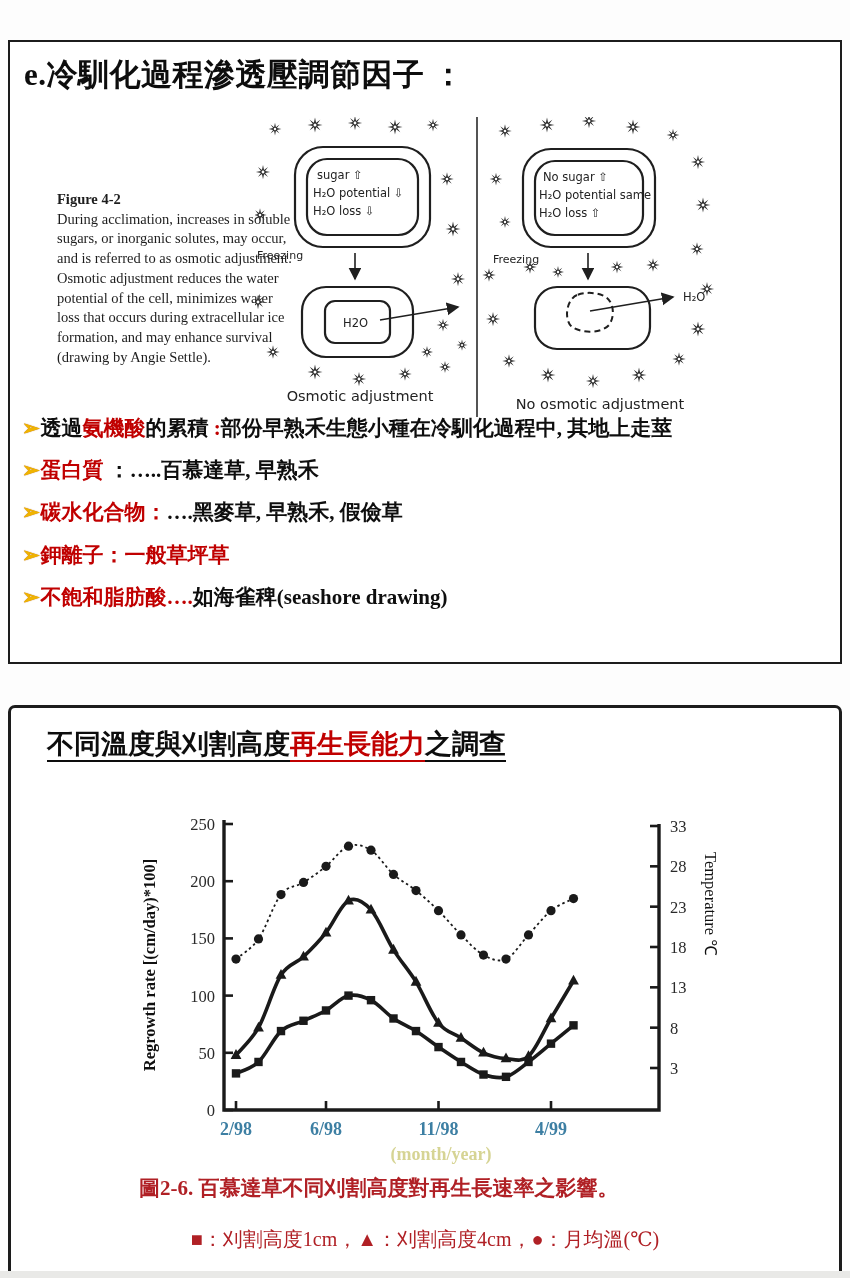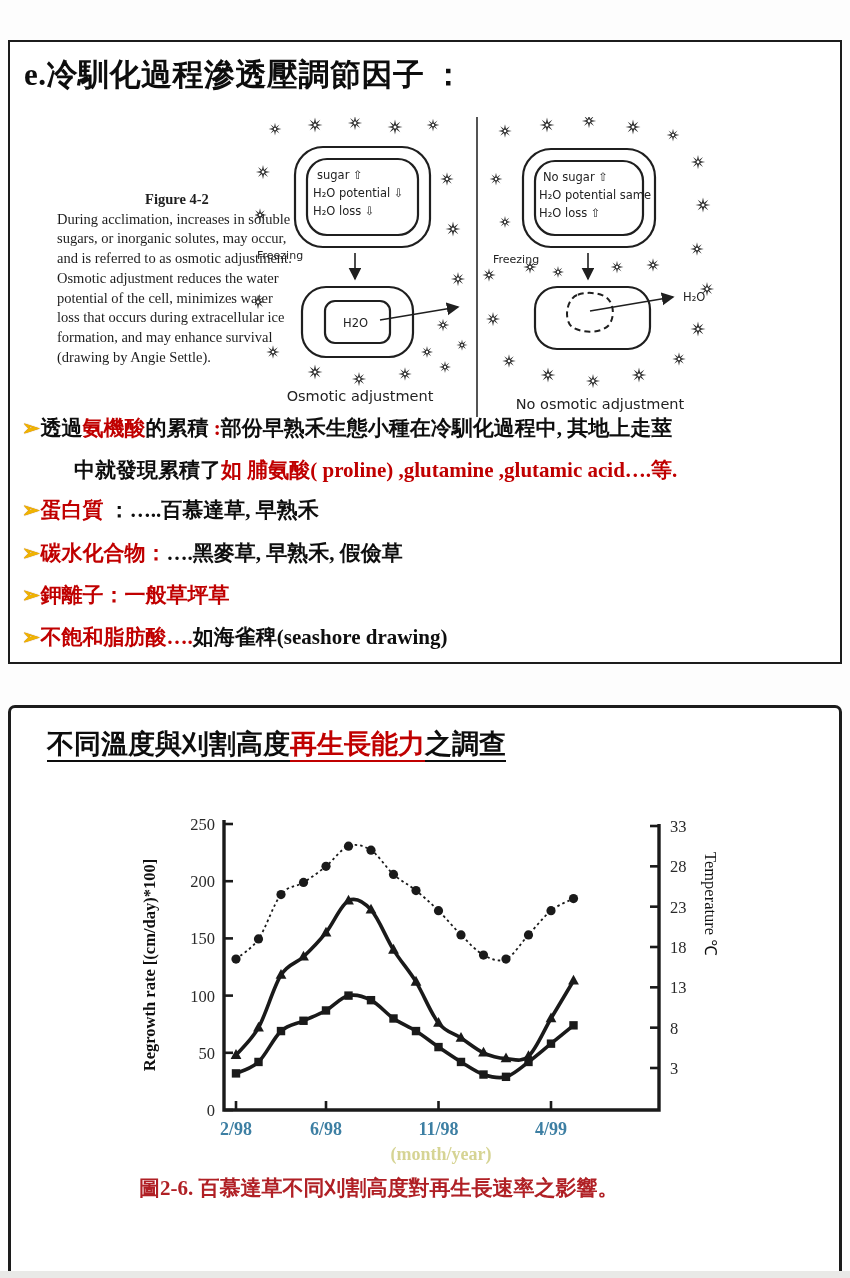--- a/index.html
+++ b/index.html
@@ -15,21 +15,21 @@
   .main-title{
     position:absolute;left:14px;top:12px;margin:0;
     font-family:"Liberation Serif","DejaVu Serif",serif;
     font-size:31px;font-weight:bold;color:#0d0d0d;letter-spacing:0.5px;
   }
   .fig-caption{
     position:absolute;left:47px;top:148px;width:240px;
     font-family:"Liberation Serif","DejaVu Serif",serif;
     font-size:14.5px;line-height:1.36;color:#1d1d1d;
   }
-  .fig-caption b{display:block;text-align:center;}
+  .fig-caption b{display:block;}
   .cell-svg{position:absolute;left:245px;top:75px;}
   .cell-svg text{font-family:"DejaVu Sans",sans-serif;fill:#222;}
   .cs-cell{fill:none;stroke:#1f1f1f;stroke-width:2.2;}
   .cs-line{stroke:#1f1f1f;stroke-width:1.6;fill:none;}
   .cs-txt{font-size:11.5px;}
   .cs-small{font-size:11px;}
   .cs-cap{font-size:14.5px;}
   .snow{fill:#2d2d2d;}
 
   .bullets{
@@ -175,23 +175,20 @@
       <path d="M322,178 C312,182 308,202 317,210 C328,217 347,216 354,208 C361,198 358,183 349,179 C340,175 330,175 322,178 Z" fill="none" stroke="#1f1f1f" stroke-width="2" stroke-dasharray="6,4"></path>
       <line class="cs-line" x1="335" y1="194" x2="418" y2="180" marker-end="url(#arr)"></line>
       <text class="cs-txt" x="428" y="184">H₂O</text>
     </g>
     <text class="cs-cap" x="345" y="292" text-anchor="middle">No osmotic adjustment</text>
   </svg>
 
   <div class="bullets">
     <div class="row">
       <span class="marker">➢</span><span>透過</span><span class="red">氨機酸</span><span>的累積 </span><span class="red">:</span><span>部份早熟禾生態小種在冷馴化過程中, 其地上走莖</span>
-    </div>
-    <div class="row indent">
-      <span>中就發現累積了</span><span class="red">如 脯氨酸( proline) ,glutamine ,glutamic acid….等.</span>
     </div>
     <div class="row">
       <span class="marker">➢</span><span class="red">蛋白質 </span><span>：…..百慕達草, 早熟禾</span>
     </div>
     <div class="row">
       <span class="marker">➢</span><span class="red">碳水化合物：</span><span>….黑麥草, 早熟禾, 假儉草</span>
     </div>
     <div class="row">
       <span class="marker">➢</span><span class="red">鉀離子：一般草坪草</span>
     </div>
@@ -292,15 +289,16 @@
       <circle cx="299.5" cy="100.70000000000002" r="4.6" fill="#1a1a1a"></circle>
       <circle cx="322" cy="124.9" r="4.6" fill="#1a1a1a"></circle>
       <circle cx="344.5" cy="145.06666666666666" r="4.6" fill="#1a1a1a"></circle>
       <circle cx="367" cy="149.10000000000002" r="4.6" fill="#1a1a1a"></circle>
       <circle cx="389.5" cy="124.9" r="4.6" fill="#1a1a1a"></circle>
       <circle cx="412" cy="100.70000000000002" r="4.6" fill="#1a1a1a"></circle>
       <circle cx="434.5" cy="88.6" r="4.6" fill="#1a1a1a"></circle>
     </svg>
 
   <div class="chart-caption">圖2-6. 百慕達草不同刈割高度對再生長速率之影響。</div>
+  <div class="chart-legend">■：刈割高度1cm，▲：刈割高度4cm，●：月均溫(℃)</div>
 </section>
 
 <div class="bottom-strip"></div>
 
 </body></html>

